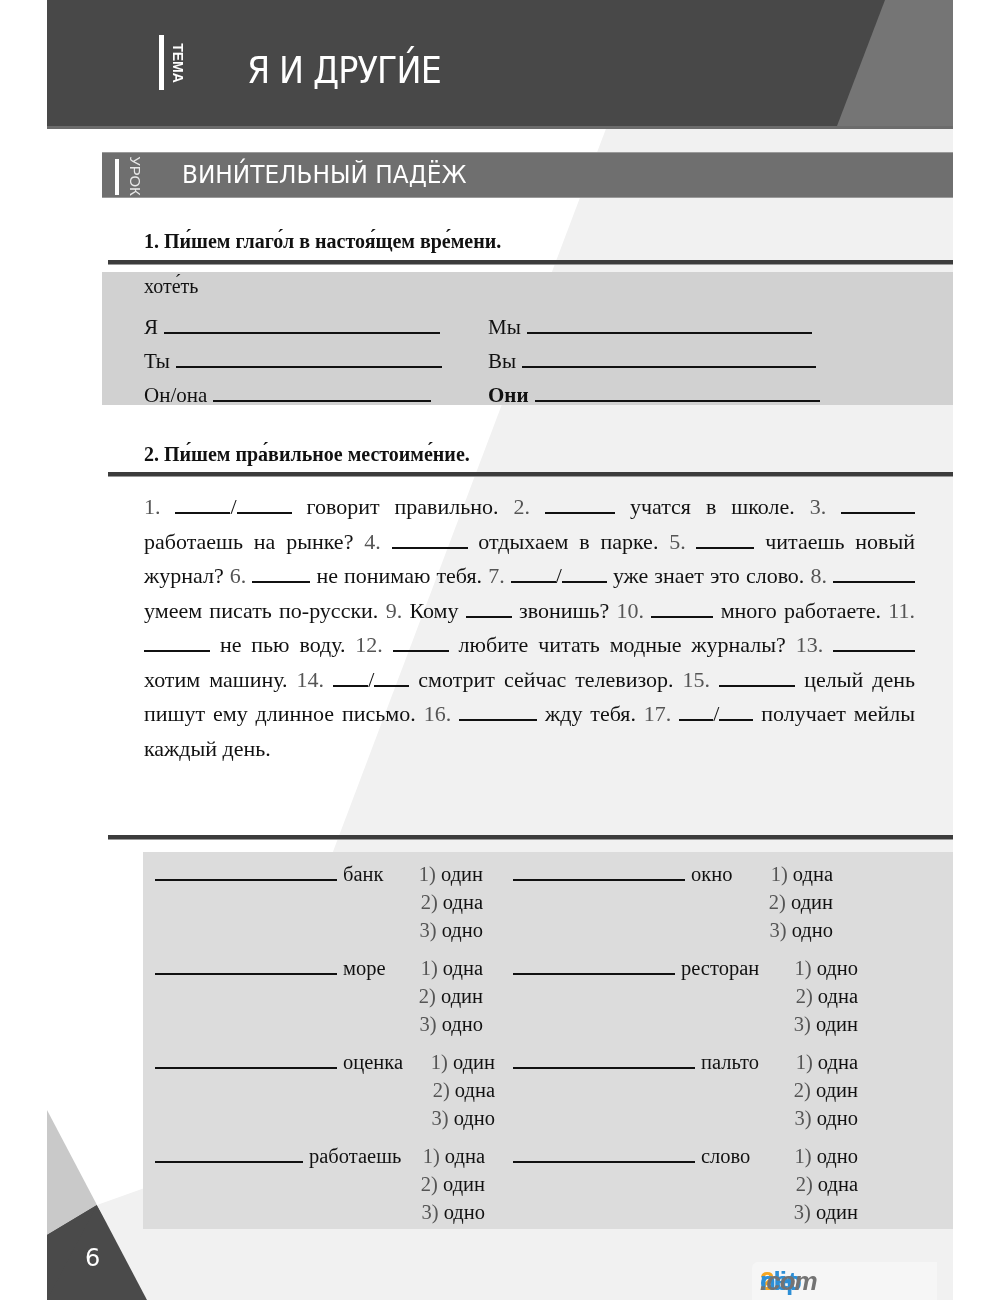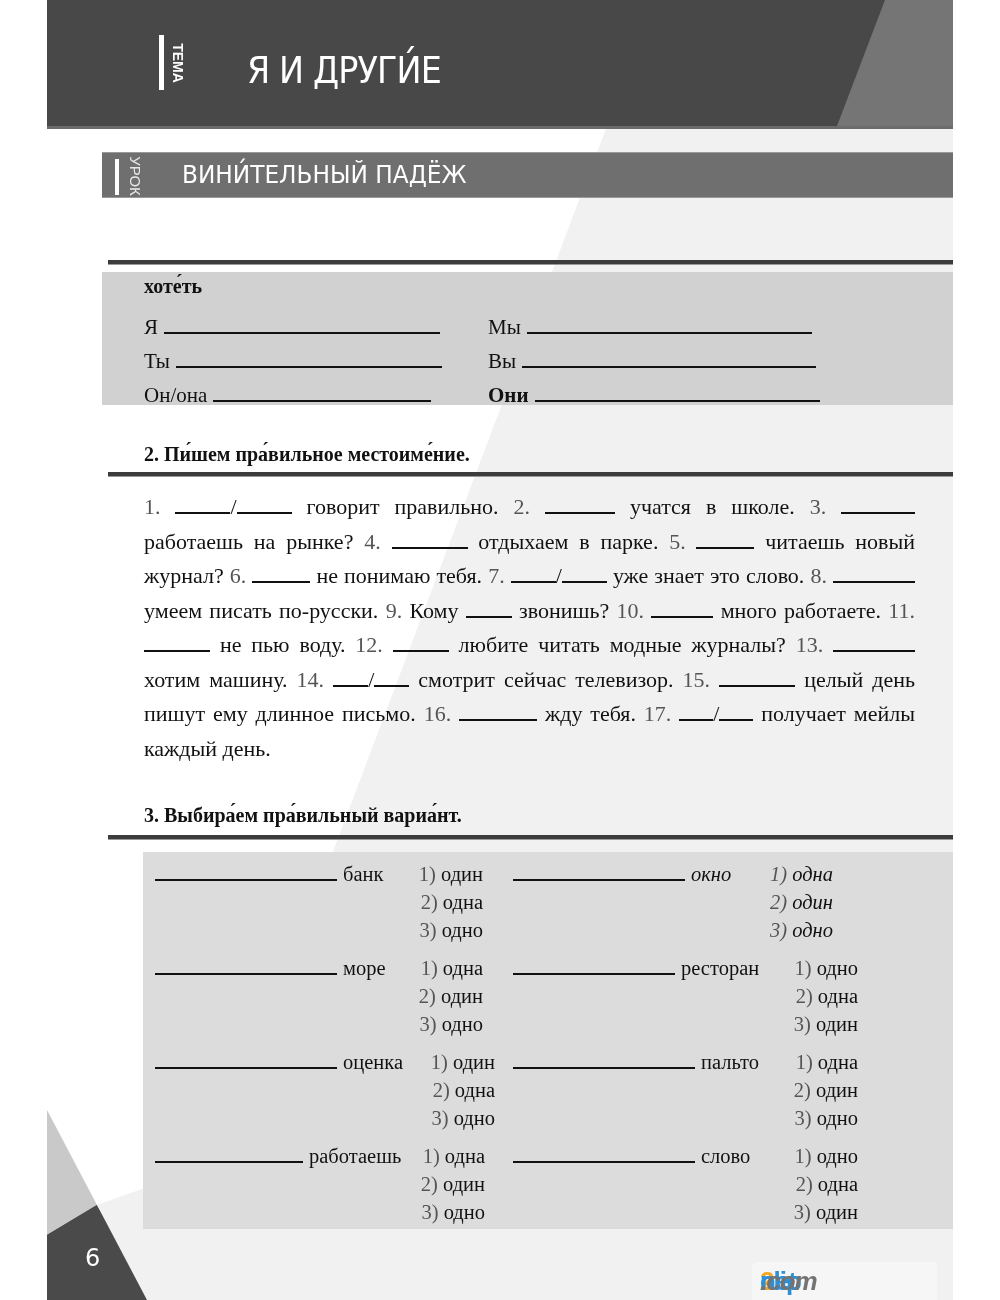--- a/index.html
+++ b/index.html
@@ -17,21 +17,21 @@
   .lesson-band { position:absolute; left:55px; top:152px; width:851px; height:44px; background:#6f6f6f; border-top:1px solid #9a9a9a; border-bottom:1px solid #9a9a9a; }
   .lesson-bar { position:absolute; left:13px; top:6px; width:4px; height:36px; background:#ffffff; }
   .lesson-label { position:absolute; left:22px; top:2px; width:22px; height:42px; }
   .lesson-label span { position:absolute; left:50%; top:50%; transform:translate(-50%,-50%) rotate(90deg); color:#e8e8e8; font-family:"Liberation Sans", sans-serif; font-size:15px; white-space:nowrap; }
   .lesson-title { position:absolute; left:80px; top:7px; color:#ffffff; font-family:"DejaVu Sans", sans-serif; font-size:25px; white-space:nowrap; transform:scaleX(0.93); transform-origin:left top; }
 
   .task-heading { position:absolute; left:97px; font-family:"Liberation Serif", serif; font-weight:bold; font-size:20px; color:#111; white-space:nowrap; }
   .task-rule { position:absolute; left:61px; width:845px; height:4px; background:#3c3c3c; border-bottom:1px solid #999; }
 
   .conj-box { position:absolute; left:55px; top:272px; width:851px; height:133px; background:#d1d1d1; }
-  .verb { position:absolute; left:42px; top:3px; font-weight:bold; font-size:20px; }
+  .verb { position:absolute; left:42px; top:3px; font-weight:normal; font-size:20px; }
   .conj-row { position:absolute; font-size:21px; white-space:nowrap; display:flex; align-items:baseline; }
   .blank-line { display:inline-block; border-bottom:2px solid #111; height:18px; margin-left:6px; }
 
   .paragraph { position:absolute; left:97px; top:490px; width:771px; font-size:22px; line-height:34.5px; text-align:justify; color:#111; }
   .paragraph .num { color:#555; }
   .paragraph .gap { display:inline-block; border-bottom:2px solid #111; height:14px; vertical-align:baseline; }
 
   .choice-box { position:absolute; left:96px; top:852px; width:824px; height:377px; background:#dcdcdc; }
   .choice { position:absolute; font-size:20.5px; line-height:28px; white-space:nowrap; }
   .choice .line1 { display:flex; align-items:baseline; }
@@ -73,20 +73,21 @@
   <div class="header-shadow"></div>
 
   <div class="lesson-band">
     <div class="lesson-bar"></div>
     <div class="lesson-label">
         <span>УРОК</span>
       </div>
     <div class="lesson-title">ВИНИ́ТЕЛЬНЫЙ ПАДЁЖ</div>
   </div>
 
+  <div class="task-heading" style="top:230px;">1. Пи́шем глаго́л в настоя́щем вре́мени.</div>
   <div class="task-rule" style="top:260px;"></div>
   <div class="conj-box">
     <div class="verb">хоте́ть</div>
 
     <div class="conj-row" style="left:42px; top:42px;">
       <span>Я</span>
       <span class="blank-line" style="width:276px;"></span>
     </div>
     <div class="conj-row" style="left:42px; top:76px;">
       <span>Ты</span>
@@ -108,33 +109,32 @@
     <div class="conj-row" style="left:386px; top:110px;font-weight:bold;">
       <span>Они</span>
       <span class="blank-line" style="width:285px;"></span>
     </div>
   </div>
 
   <div class="task-heading" style="top:443px;">2. Пи́шем пра́вильное местоиме́ние.</div>
   <div class="task-rule" style="top:472px;"></div>
   <div class="paragraph" id="task2-paragraph"><span><span class="num">1.</span> <span class="gap" style="width: 55px;"></span>/<span class="gap" style="width: 55px;"></span> <span>говорит правильно.</span></span> <span><span class="num">2.</span> <span class="gap" style="width: 70px;"></span> <span>учатся в школе.</span></span> <span><span class="num">3.</span> <span class="gap" style="width: 74px;"></span> <span>работаешь на рынке?</span></span> <span><span class="num">4.</span> <span class="gap" style="width: 76px;"></span> <span>отдыхаем в парке.</span></span> <span><span class="num">5.</span> <span class="gap" style="width: 58px;"></span> <span>читаешь новый журнал?</span></span> <span><span class="num">6.</span> <span class="gap" style="width: 58px;"></span> <span>не понимаю тебя.</span></span> <span><span class="num">7.</span> <span class="gap" style="width: 45px;"></span>/<span class="gap" style="width: 45px;"></span> <span>уже знает это слово.</span></span> <span><span class="num">8.</span> <span class="gap" style="width: 82px;"></span> <span>умеем писать по-русски.</span></span> <span><span class="num">9.</span> <span>Кому</span> <span class="gap" style="width: 46px;"></span> <span>звонишь?</span></span> <span><span class="num">10.</span> <span class="gap" style="width: 62px;"></span> <span>много работаете.</span></span> <span><span class="num">11.</span> <span class="gap" style="width: 66px;"></span> <span>не пью воду.</span></span> <span><span class="num">12.</span> <span class="gap" style="width: 56px;"></span> <span>любите читать модные журналы?</span></span> <span><span class="num">13.</span> <span class="gap" style="width: 82px;"></span> <span>хотим машину.</span></span> <span><span class="num">14.</span> <span class="gap" style="width: 35px;"></span>/<span class="gap" style="width: 35px;"></span> <span>смотрит сейчас телевизор.</span></span> <span><span class="num">15.</span> <span class="gap" style="width: 76px;"></span> <span>целый день пишут ему длинное письмо.</span></span> <span><span class="num">16.</span> <span class="gap" style="width: 78px;"></span> <span>жду тебя.</span></span> <span><span class="num">17.</span> <span class="gap" style="width: 34px;"></span>/<span class="gap" style="width: 34px;"></span> <span>получает мейлы каждый день.</span></span> </div>
 
-  <div class="task-heading" style="top:804px;">3. Выбира́ем пра́вильный вариа́нт.</div>
   <div class="task-rule" style="top:835px;"></div>
   <div class="choice-box" id="choice-box">
       <div class="choice" style="left: 12px; top: 8px; width: 328px;">
         <div class="line1">
           <span class="bl" style="width: 182px;"></span>
           <span class="word" style="flex: 1 1 0%;">банк</span>
           <span><span class="opt-num">1)</span> <span>один</span></span>
         </div>
         <div class="opts"><span class="opt-num">2)</span> <span>одна</span></div>
         <div class="opts"><span class="opt-num">3)</span> <span>одно</span></div>
       </div>
-      <div class="choice" style="left: 370px; top: 8px; width: 320px; font-style: italic;">
+      <div class="choice" style="left: 370px; top: 8px; width: 320px;">
         <div class="line1">
           <span class="bl" style="width: 172px;"></span>
           <span class="word" style="flex: 1 1 0%;">окно</span>
           <span><span class="opt-num">1)</span> <span>одна</span></span>
         </div>
         <div class="opts"><span class="opt-num">2)</span> <span>один</span></div>
         <div class="opts"><span class="opt-num">3)</span> <span>одно</span></div>
       </div>
       <div class="choice" style="left: 12px; top: 102px; width: 328px;">
         <div class="line1">

